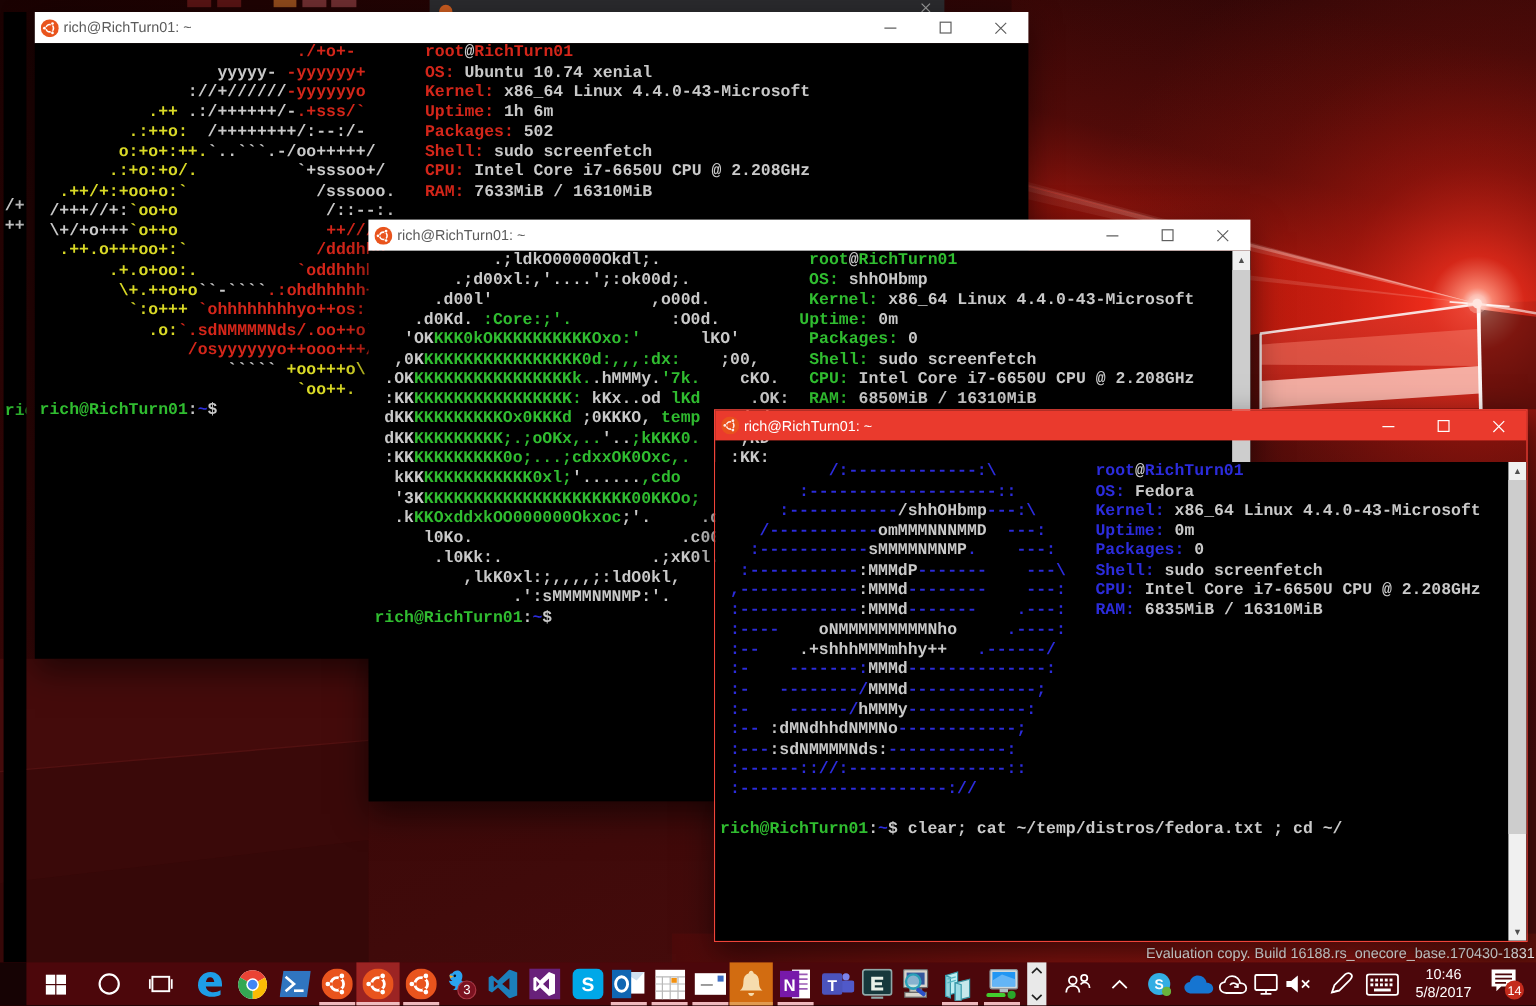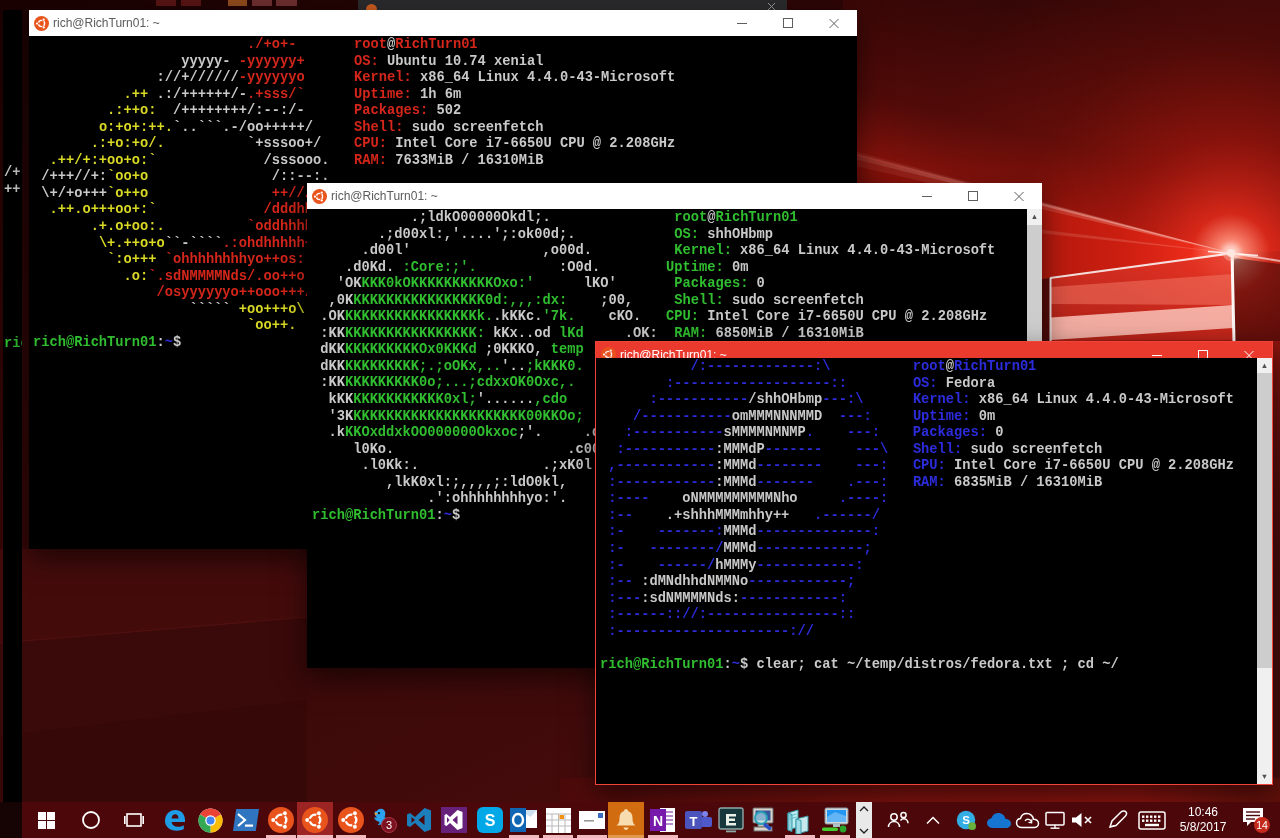--- a/index.html
+++ b/index.html
@@ -105,20 +105,21 @@
 <svg class="abs" style="left:766px;top:2px" width="14" height="8">
         <path d="M2 1 L9 8 M9 1 L2 8" stroke="#9a9a9a" stroke-width="1"></path>
       </svg>
 <div class="abs" style="left:366px;top:4px;width:11px;height:11px;border-radius:50%;background:#cc5d20"></div>
 </div>
 <div class="abs" style="left:3px;top:10px;width:19px;height:828px;background:#000;overflow:hidden">
 <pre class="abs" style="left:1px;top:155px"><i class="w">/+</i>
 <i class="w">++</i></pre>
 <pre class="abs" style="left:1px;top:326px"><i class="g">ric</i></pre>
 </div>
+<div class="abs" style="right:1px;top:787px;font-size:12px;color:#ffffff;text-shadow:0 0 2px rgba(0,0,0,.4)">Evaluation copy. Build 16188.rs_onecore_base.170430-1831</div>
 <div class="win" style="left:29px;top:10px;width:828px;height:539px">
 <div class="tbar">
         <span class="ticon">
           <svg width="15" height="15" viewBox="0 0 100 100" style="opacity:1.0">
 <circle cx="50" cy="50" r="50" fill="#e9541d"></circle>
 <circle cx="50" cy="50" r="20.5" fill="none" stroke="#fff" stroke-width="9"></circle>
 <g fill="#e9541d">
 <circle cx="29.5" cy="50" r="6"></circle>
 <circle cx="60.2" cy="32.2" r="6"></circle>
 <circle cx="60.2" cy="67.8" r="6"></circle>
@@ -196,32 +197,32 @@
             </svg></div>
         </div>
       </div>
 <div class="content">
 <pre class="abs" style="left:5px;top:1px">            <i class="w">.;ldkO00000Okdl;.</i>               <i class="g">root</i><i class="w">@</i><i class="g">RichTurn01</i>
         <i class="w">.;d00xl:,'....';:ok00d;.</i>            <i class="g">OS:</i><i class="w"> shhOHbmp</i>
       <i class="w">.d00l'                ,o00d.</i>          <i class="g">Kernel:</i><i class="w"> x86_64 Linux 4.4.0-43-Microsoft</i>
     <i class="w">.d0Kd. </i><i class="g">:Core:;'.</i><i class="w">          :O0d.</i>        <i class="g">Uptime:</i><i class="w"> 0m</i>
    <i class="w">'OK</i><i class="g">KKK0kOKKKKKKKKKKOxo:'</i><i class="w">      lKO'</i>       <i class="g">Packages:</i><i class="w"> 0</i>
   <i class="w">,0K</i><i class="g">KKKKKKKKKKKKKKKK0d:,,,:dx:</i><i class="w">    ;00,</i>     <i class="g">Shell:</i><i class="w"> sudo screenfetch</i>
- <i class="w">.OK</i><i class="g">KKKKKKKKKKKKKKKKk.</i><i class="w">.kKKc.</i><i class="g">'7k.</i><i class="w">    cKO.</i>   <i class="g">CPU:</i><i class="w"> Intel Core i7-6650U CPU @ 2.208GHz</i>
+ <i class="w">.OK</i><i class="g">KKKKKKKKKKKKKKKKk.</i><i class="w">.hMMMy.</i><i class="g">'7k.</i><i class="w">    cKO.</i>   <i class="g">CPU:</i><i class="w"> Intel Core i7-6650U CPU @ 2.208GHz</i>
  <i class="w">:KK</i><i class="g">KKKKKKKKKKKKKKKK:</i><i class="w"> kKx..od </i><i class="g">lKd</i><i class="w">     .OK:</i>  <i class="g">RAM:</i><i class="w"> 6850MiB / 16310MiB</i>
  <i class="w">dKK</i><i class="g">KKKKKKKKKOx0KKKd</i><i class="w"> ;0KKKO, </i><i class="g">temp</i><i class="w">    dKd</i>
  <i class="w">dKK</i><i class="g">KKKKKKKKK;.;oOKx,..</i><i class="w">'..</i><i class="g">;kKKK0.</i><i class="w">    ;KD</i>
  <i class="w">:KK</i><i class="g">KKKKKKKKK0o;...;cdxxOK0Oxc,.</i><i class="w">    :KK:</i>
   <i class="w">kKK</i><i class="g">KKKKKKKKKKK0xl;</i><i class="w">'......</i><i class="g">,cdo</i><i class="w">     xKk</i>
   <i class="w">'3K</i><i class="g">KKKKKKKKKKKKKKKKKKKKK00KKOo;</i><i class="w">    o0'</i>
   <i class="w">.k</i><i class="g">KKOxddxkOO000000Okxoc</i><i class="w">;'.     .dKk'</i>
      <i class="w">l0Ko.                     .c00l'</i>
       <i class="w">.l0Kk:.               .;xK0l.</i>
          <i class="w">,lkK0xl:;,,,,;:ldO0kl,</i>
-              <i class="w">.':ohhhhhhhhyo:'.</i>
+              <i class="w">.':sMMMMNMNMP:'.</i>
 <i class="g">rich@RichTurn01</i><i class="w">:</i><i class="b">~</i><i class="w">$</i></pre>
 <div class="sbar">
           <div class="arr" style="top:0">▲</div>
           <div class="thumb" style="top:16px;height:427px"></div>
           <div class="arr" style="bottom:0">▼</div>
         </div>
 </div>
 </div>
 <div class="win" style="left:595px;top:341px;width:678px;height:444px;border:1px solid #f0443a">
 <div class="tbar" style="background:#ea3a2d;height:25px">
@@ -247,21 +248,21 @@
               <line x1="18" y1="13.5" x2="28" y2="13.5" stroke="#ffffff" stroke-width="1"></line>
             </svg></div>
 <div class="cb"><svg width="46" height="26">
               <rect x="18.5" y="8.5" width="9" height="9" fill="none" stroke="#ffffff" stroke-width="1"></rect>
             </svg></div>
 <div class="cb"><svg width="46" height="26">
               <path d="M18.5 9 L27.5 18 M27.5 9 L18.5 18" stroke="#ffffff" stroke-width="1"></path>
             </svg></div>
         </div>
       </div>
-<div class="content" style="top:16px">
+<div class="content" style="top:43px">
 <pre class="abs" style="left:4px;top:1px">           <i class="b">/:-------------:\</i>          <i class="b">root</i><i class="w">@</i><i class="b">RichTurn01</i>
         <i class="b">:-------------------::</i>        <i class="b">OS:</i><i class="w"> Fedora</i>
       <i class="b">:-----------</i><i class="w">/shhOHbmp</i><i class="b">---:\</i>      <i class="b">Kernel:</i><i class="w"> x86_64 Linux 4.4.0-43-Microsoft</i>
     <i class="b">/-----------</i><i class="w">omMMMNNNMMD</i><i class="b">  ---:</i>     <i class="b">Uptime:</i><i class="w"> 0m</i>
    <i class="b">:-----------</i><i class="w">sMMMMNMNMP</i><i class="b">.    ---:</i>    <i class="b">Packages:</i><i class="w"> 0</i>
   <i class="b">:-----------</i><i class="w">:MMMdP</i><i class="b">-------    ---\</i>   <i class="b">Shell:</i><i class="w"> sudo screenfetch</i>
  <i class="b">,------------</i><i class="w">:MMMd</i><i class="b">--------    ---:</i>   <i class="b">CPU:</i><i class="w"> Intel Core i7-6650U CPU @ 2.208GHz</i>
  <i class="b">:------------</i><i class="w">:MMMd</i><i class="b">-------    .---:</i>   <i class="b">RAM:</i><i class="w"> 6835MiB / 16310MiB</i>
  <i class="b">:----</i><i class="w">    oNMMMMMMMMMNho</i><i class="b">     .----:</i>
  <i class="b">:--</i><i class="w">    .+shhhMMMmhhy++</i><i class="b">   .------/</i>

